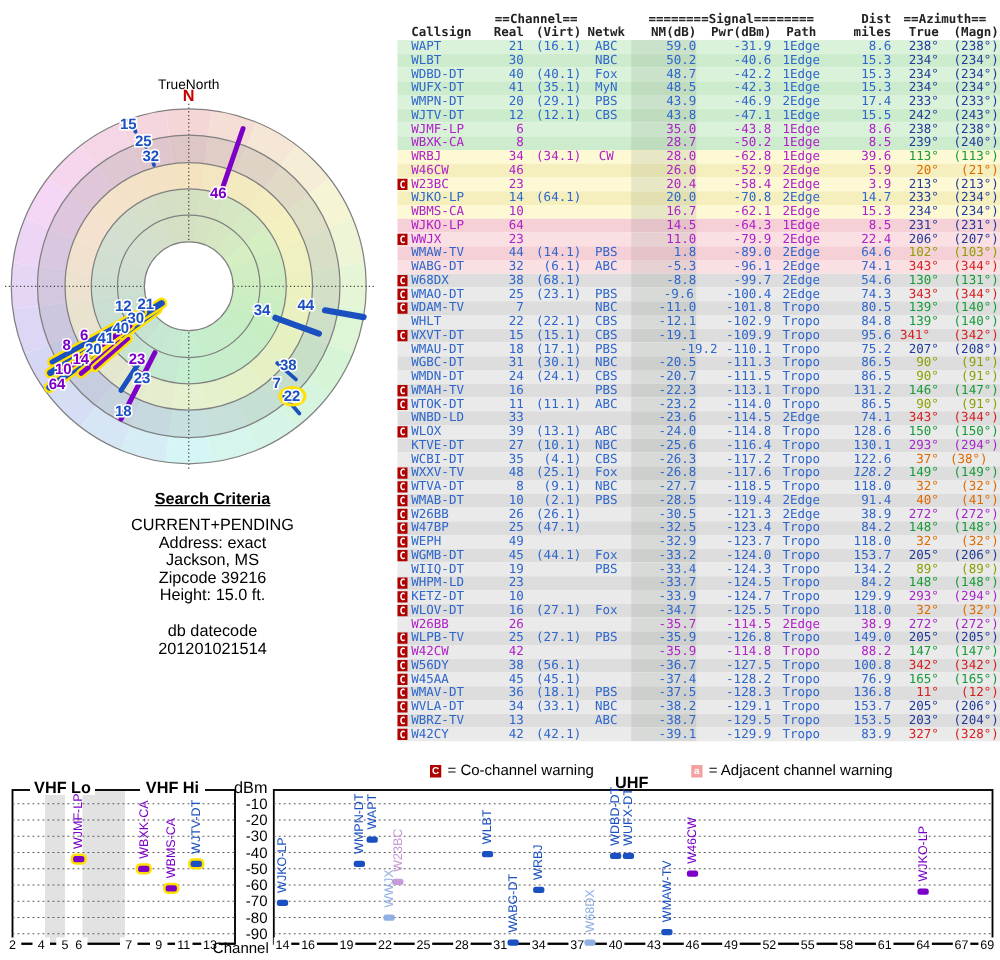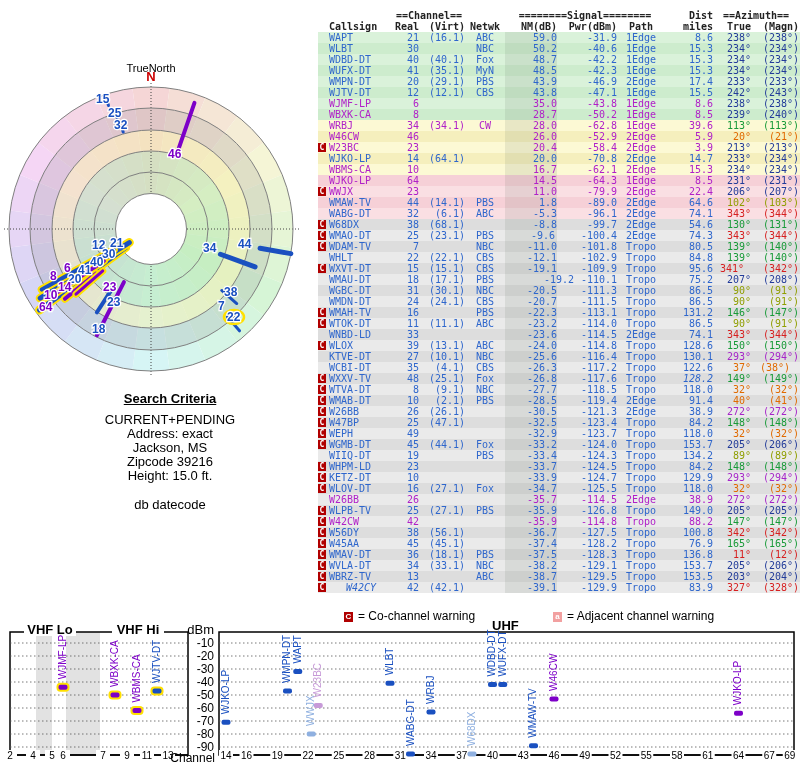--- a/index.html
+++ b/index.html
@@ -130,20 +130,21 @@
 
   <div class="abs sc" id="sc-title">Search Criteria</div>
   <div id="sc-lines">
       <div class="abs sc" style="top: 412px;">CURRENT+PENDING</div>
       <div class="abs sc" style="top: 426px;">Address: exact</div>
       <div class="abs sc" style="top: 440px;">Jackson, MS</div>
       <div class="abs sc" style="top: 454px;">Zipcode 39216</div>
       <div class="abs sc" style="top: 468px;">Height: 15.0 ft.</div>
     </div>
   <div class="abs sc" id="db1">db datecode</div>
+  <div class="abs sc" id="db2">201201021514</div>
 
   <div class="abs" id="tbl">
       <div class="th" style="left: 75px; width: 72px; top: 0px; text-align: center;">==Channel==</div>
       <div class="th" style="left: 187px; width: 160px; top: 0px; text-align: center;">========Signal========</div>
       <div class="th" style="left: 347px; width: 48px; top: 0px; text-align: right;">Dist</div>
       <div class="th" style="left: 395px; width: 86px; top: 0px; text-align: center;">==Azimuth==</div>
       <div class="th" style="left: 11px; width: 64px; top: 11px; text-align: left;">Callsign</div>
       <div class="th" style="left: 75px; width: 26px; top: 11px; text-align: right;">Real</div>
       <div class="th" style="left: 101px; width: 46px; top: 11px; text-align: right;">(Virt)</div>
       <div class="th" style="left: 147px; width: 40px; top: 11px; text-align: center;">Netwk</div>
@@ -825,21 +826,21 @@
         <span class="cell c-b" style="left: 187px; width: 52px; text-align: right;">-38.7</span>
         <span class="cell c-b" style="left: 239px; width: 60px; text-align: right;">-129.5</span>
         <span class="cell c-b" style="left: 299px; width: 48px; text-align: center;">Tropo</span>
         <span class="cell c-b" style="left: 347px; width: 48px; text-align: right;">153.5</span>
         <span class="cell az-navy" style="left: 395px; width: 38px; text-align: right;">203°</span>
         <span class="cell az-navy" style="left: 433px; width: 48px; text-align: right;">(204°)</span>
       </div>
       <div class="trow bg-gray" style="top: 572px;">
         <div class="nmshade"></div>
         <div class="badge">C</div>
-        <span class="cell c-b" style="left: 11px; width: 64px; text-align: center; font-style: italic;">W42CY</span>
+        <span class="cell c-b" style="left: 11px; width: 64px; text-align: left;">W42CY</span>
         <span class="cell c-b" style="left: 75px; width: 26px; text-align: right;">42</span>
         <span class="cell c-b" style="left: 101px; width: 46px; text-align: right;">(42.1)</span>
         <span class="cell c-b" style="left: 147px; width: 40px; text-align: center;"></span>
         <span class="cell c-b" style="left: 187px; width: 52px; text-align: right;">-39.1</span>
         <span class="cell c-b" style="left: 239px; width: 60px; text-align: right;">-129.9</span>
         <span class="cell c-b" style="left: 299px; width: 48px; text-align: center;">Tropo</span>
         <span class="cell c-b" style="left: 347px; width: 48px; text-align: right;">83.9</span>
         <span class="cell az-red" style="left: 395px; width: 38px; text-align: right;">327°</span>
         <span class="cell az-red" style="left: 433px; width: 48px; text-align: right;">(328°)</span>
       </div>

